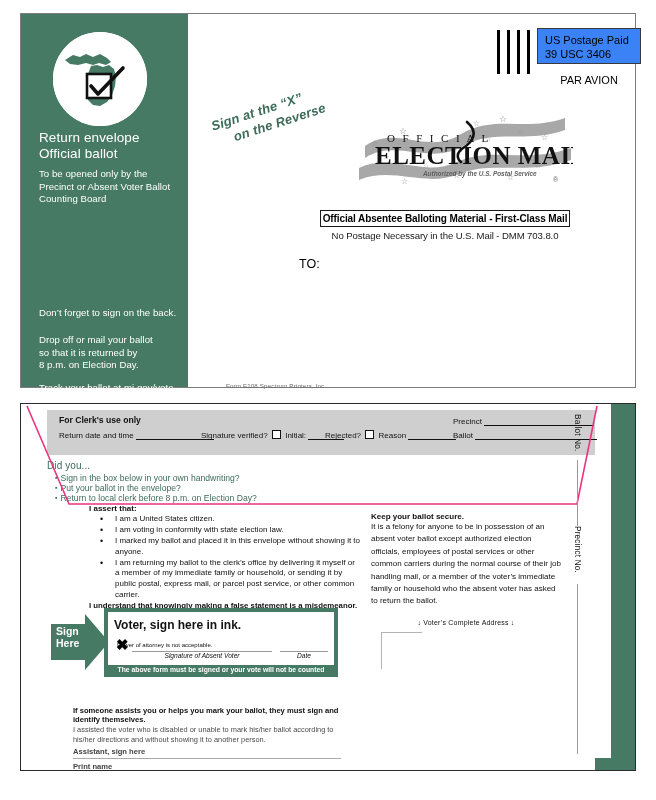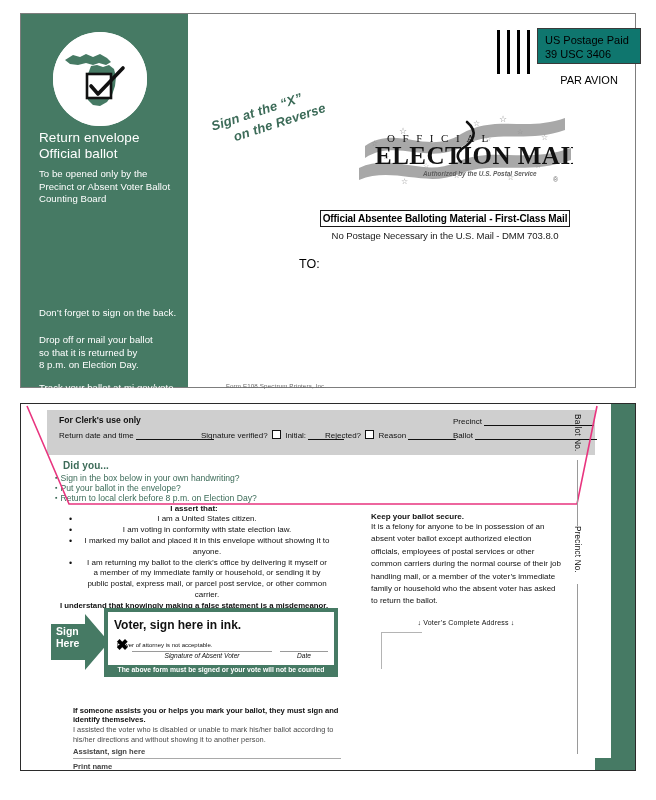--- a/index.html
+++ b/index.html
@@ -10,21 +10,21 @@
   #env-front{position:absolute;left:20px;top:13px;width:616px;height:375px;border:1px solid #7d7d7d;background:#fff;box-sizing:border-box;}
   #green-panel{position:absolute;left:0;top:0;width:167px;height:373px;background:#467a64;}
   #mi-badge{position:absolute;left:32px;top:18px;width:94px;height:94px;border-radius:50%;background:#ffffff;}
   #mi-badge svg{position:absolute;left:0;top:0;}
   .gp-title{position:absolute;left:18px;color:#fff;font-size:13.5px;line-height:16px;letter-spacing:.1px;}
   .gp-body{position:absolute;left:18px;color:#fff;font-size:9.6px;line-height:12.6px;letter-spacing:.05px;}
 
   
   #bars{position:absolute;left:476px;top:16px;width:36px;height:44px;}
   #bars i{position:absolute;top:0;width:3px;height:44px;background:#000;display:block;}
-  #postage-box{position:absolute;left:516px;top:14px;width:104px;height:36px;border:1px solid #3a3a3a;background:#0f766e;box-sizing:border-box;padding:4px 0 0 7px;}
+  #postage-box{position:absolute;left:516px;top:14px;width:104px;height:36px;border:1px solid #3a3a3a;background:#3b82f6;box-sizing:border-box;padding:4px 0 0 7px;}
   #postage-box div{font-size:11px;line-height:14px;color:#000;}
   #par-avion{position:absolute;left:516px;top:60px;width:104px;text-align:center;font-size:11px;color:#000;}
 
   
   #sign-rev{position:absolute;left:196px;top:103px;width:116px;height:52px;transform:rotate(-18deg);transform-origin:0 50%;}
   #sign-rev div{color:#3c6b58;font-size:13px;line-height:17px;font-weight:700;font-style:italic;letter-spacing:.2px;}
   #sign-rev .l2{margin-left:18px;}
 
   
   #oem{position:absolute;left:336px;top:92px;width:216px;height:92px;}
@@ -43,30 +43,30 @@
   #back-white{position:absolute;left:8px;top:4px;width:566px;height:368px;background:#fff;}
 
   #clerk-band{position:absolute;left:26px;top:6px;width:548px;height:45px;background:#cfcfcf;}
   .clerk-title{position:absolute;left:12px;top:5px;font-size:8.6px;font-weight:700;color:#111;}
   .clerk-row{position:absolute;left:12px;top:20px;width:536px;height:16px;font-size:8px;color:#111;}
   .cf{position:absolute;white-space:nowrap;}
   .uline{display:inline-block;border-bottom:1px solid #111;height:9px;vertical-align:bottom;}
   .ckbox{display:inline-block;width:7px;height:7px;border:1px solid #111;background:#fff;vertical-align:-1px;margin:0 2px;}
 
   #didyou{position:absolute;left:26px;top:56px;width:548px;}
-  #didyou .dy-h{font-size:10px;font-weight:700;color:#3c6b58;letter-spacing:.1px;margin-left:16px;}
+  #didyou .dy-h{font-size:10px;font-weight:400;color:#3c6b58;letter-spacing:.1px;}
   #didyou .dy-row{margin-top:2px;display:flex;padding-left:8px;flex-direction:column;}
   #didyou .dy-row span{font-size:8.6px;color:#3c6b58;white-space:nowrap;}
   #didyou .dy-row span:before{content:"\25AA";font-size:7px;margin-right:3px;vertical-align:1px;}
 
   
   #flap{position:absolute;left:0;top:0;width:616px;height:382px;pointer-events:none;}
 
   
-  #assert{position:absolute;left:37px;top:100px;width:272px;text-align:center;}
+  #assert{position:absolute;left:68px;top:100px;width:272px;}
   #assert .h{font-size:8px;font-weight:700;color:#111;}
   #assert ul{margin:1px 0 0 0;padding:0 0 0 26px;list-style:none;}
   #assert li{font-size:8px;line-height:10.6px;color:#111;position:relative;margin-bottom:.5px;}
   #assert li:before{content:"\2022";position:absolute;left:-15px;top:0;font-size:9px;}
   #assert .f{font-size:7.8px;font-weight:700;color:#111;margin-top:1px;}
 
   
   #signwrap{position:absolute;left:30px;top:204px;width:300px;height:70px;}
   #arrow{position:absolute;left:0;top:6px;width:58px;height:56px;}
   #arrow svg{display:block;}

